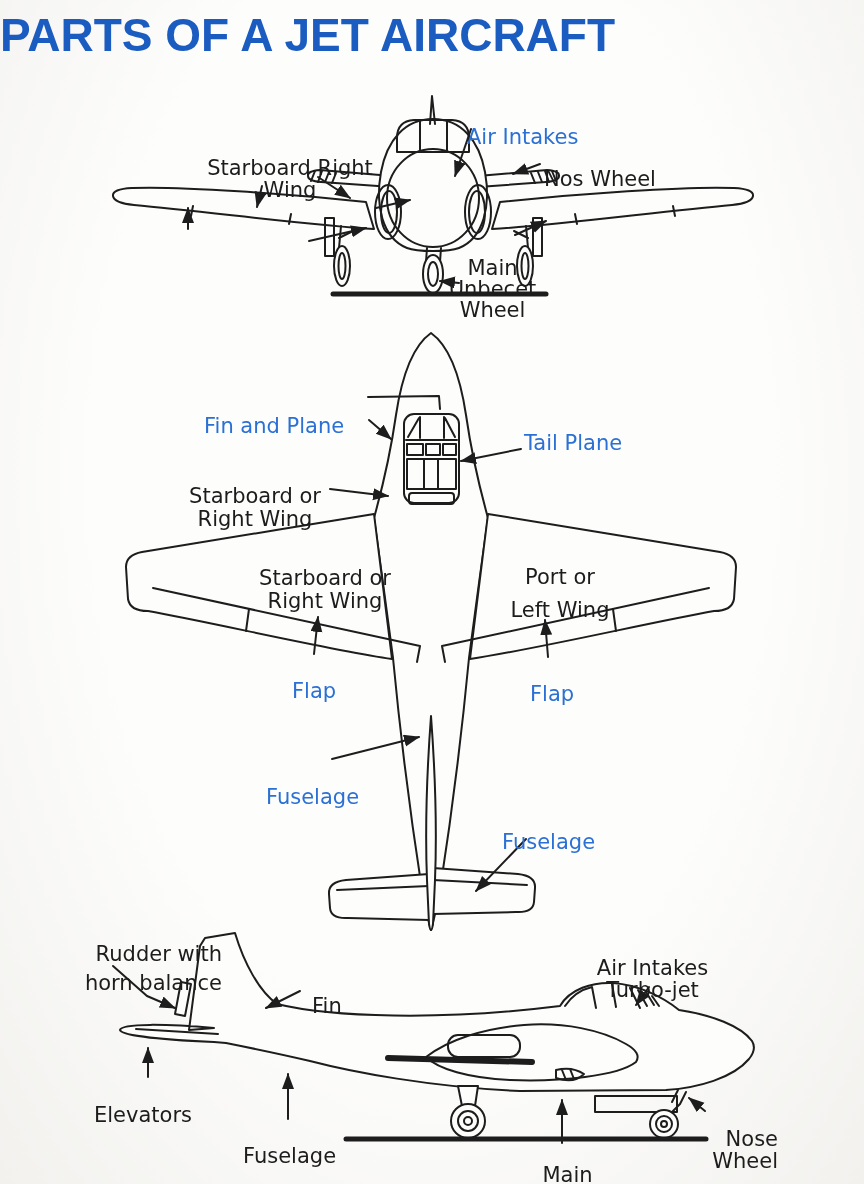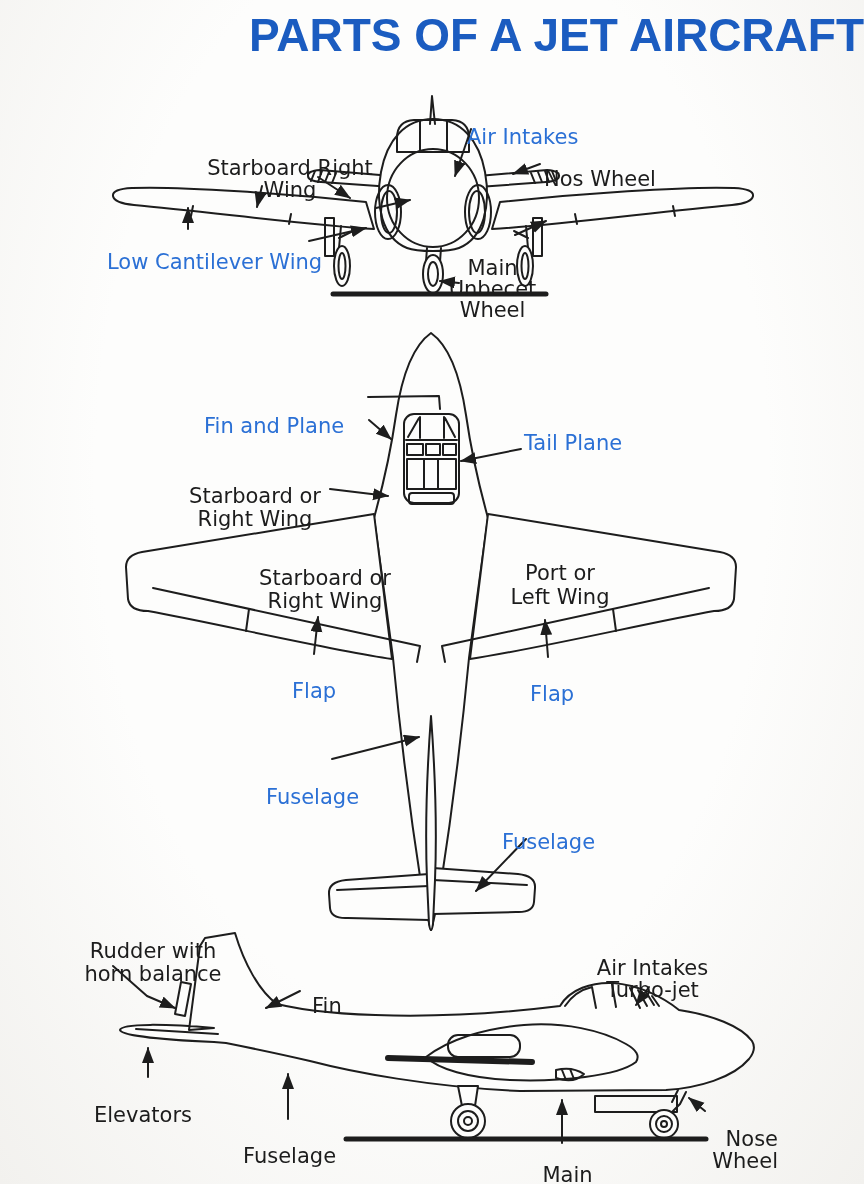--- a/index.html
+++ b/index.html
@@ -5,21 +5,21 @@
   html,body{margin:0;padding:0;}
   .page{
     position:relative;
     width:864px;height:1184px;
     background:radial-gradient(ellipse at 50% 40%, #fdfdfc 55%, #f2f1ee 100%);
     overflow:hidden;
     font-family:"DejaVu Sans", sans-serif;
   }
   .title{
     position:absolute;left:0;top:8px;width:864px;
-    text-align:right;
+    text-align:left;
     font-family:"Liberation Sans", sans-serif;
     font-weight:800;
     font-size:46px;
     letter-spacing:0px;
     color:#1b5cc0;
     margin:0;
   }
   .lbl{
     position:absolute;
     font-size:21px;
@@ -165,39 +165,38 @@
       <path marker-end="url(#ah)" d="M 288,1119 L 288,1074"></path>
       <path marker-end="url(#ah)" d="M 562,1143 L 562,1100"></path>
       <path marker-end="url(#ah)" d="M 705,1111 L 689,1098"></path>
     </g>
   </svg>
 
   <div class="lbl ctr" style="left:205px;top:133px;width:170px;">Starboard Right
 Wing</div>
   <div class="lbl blue" style="left:467px;top:102px;">Air Intakes</div>
   <div class="lbl" style="left:544px;top:144px;">Nos Wheel</div>
-  <div class="lbl blue" style="left:107px;top:227px;">Low Cantilever Wing</div>
   <div class="lbl ctr" style="left:435px;top:234px;width:115px;line-height:21px;">Main
 Unbecet
 Wheel</div>
 
   <div class="lbl blue" style="left:204px;top:391px;">Fin and Plane</div>
   <div class="lbl blue" style="left:524px;top:408px;">Tail Plane</div>
   <div class="lbl ctr" style="left:180px;top:461px;width:150px;line-height:23px;">Starboard or
 Right Wing</div>
   <div class="lbl ctr" style="left:240px;top:543px;width:170px;line-height:23px;">Starboard or
 Right Wing</div>
-  <div class="lbl ctr" style="left:475px;top:537px;width:170px;line-height:24px;">Port or
+  <div class="lbl ctr" style="left:475px;top:537px;width:170px;line-height:33px;">Port or
 Left Wing</div>
   <div class="lbl blue" style="left:292px;top:656px;">Flap</div>
   <div class="lbl blue" style="left:530px;top:659px;">Flap</div>
   <div class="lbl blue" style="left:266px;top:762px;">Fuselage</div>
   <div class="lbl blue" style="left:502px;top:807px;">Fuselage</div>
 
-  <div class="lbl ctr" style="left:48px;top:916px;width:210px;line-height:23px;">Rudder with
+  <div class="lbl ctr" style="left:12px;top:916px;width:210px;line-height:29px;text-align:right;">Rudder with
 horn balance</div>
   <div class="lbl" style="left:312px;top:971px;">Fin</div>
   <div class="lbl ctr" style="left:580px;top:933px;width:145px;">Air Intakes
 Turbo-jet</div>
   <div class="lbl" style="left:94px;top:1080px;">Elevators</div>
   <div class="lbl" style="left:243px;top:1121px;">Fuselage</div>
   <div class="lbl ctr" style="left:490px;top:1141px;width:155px;line-height:21px;">Main
 Undercarriage</div>
   <div class="lbl ctr" style="left:698px;top:1104px;width:80px;text-align:right;">Nose
 Wheel</div>

